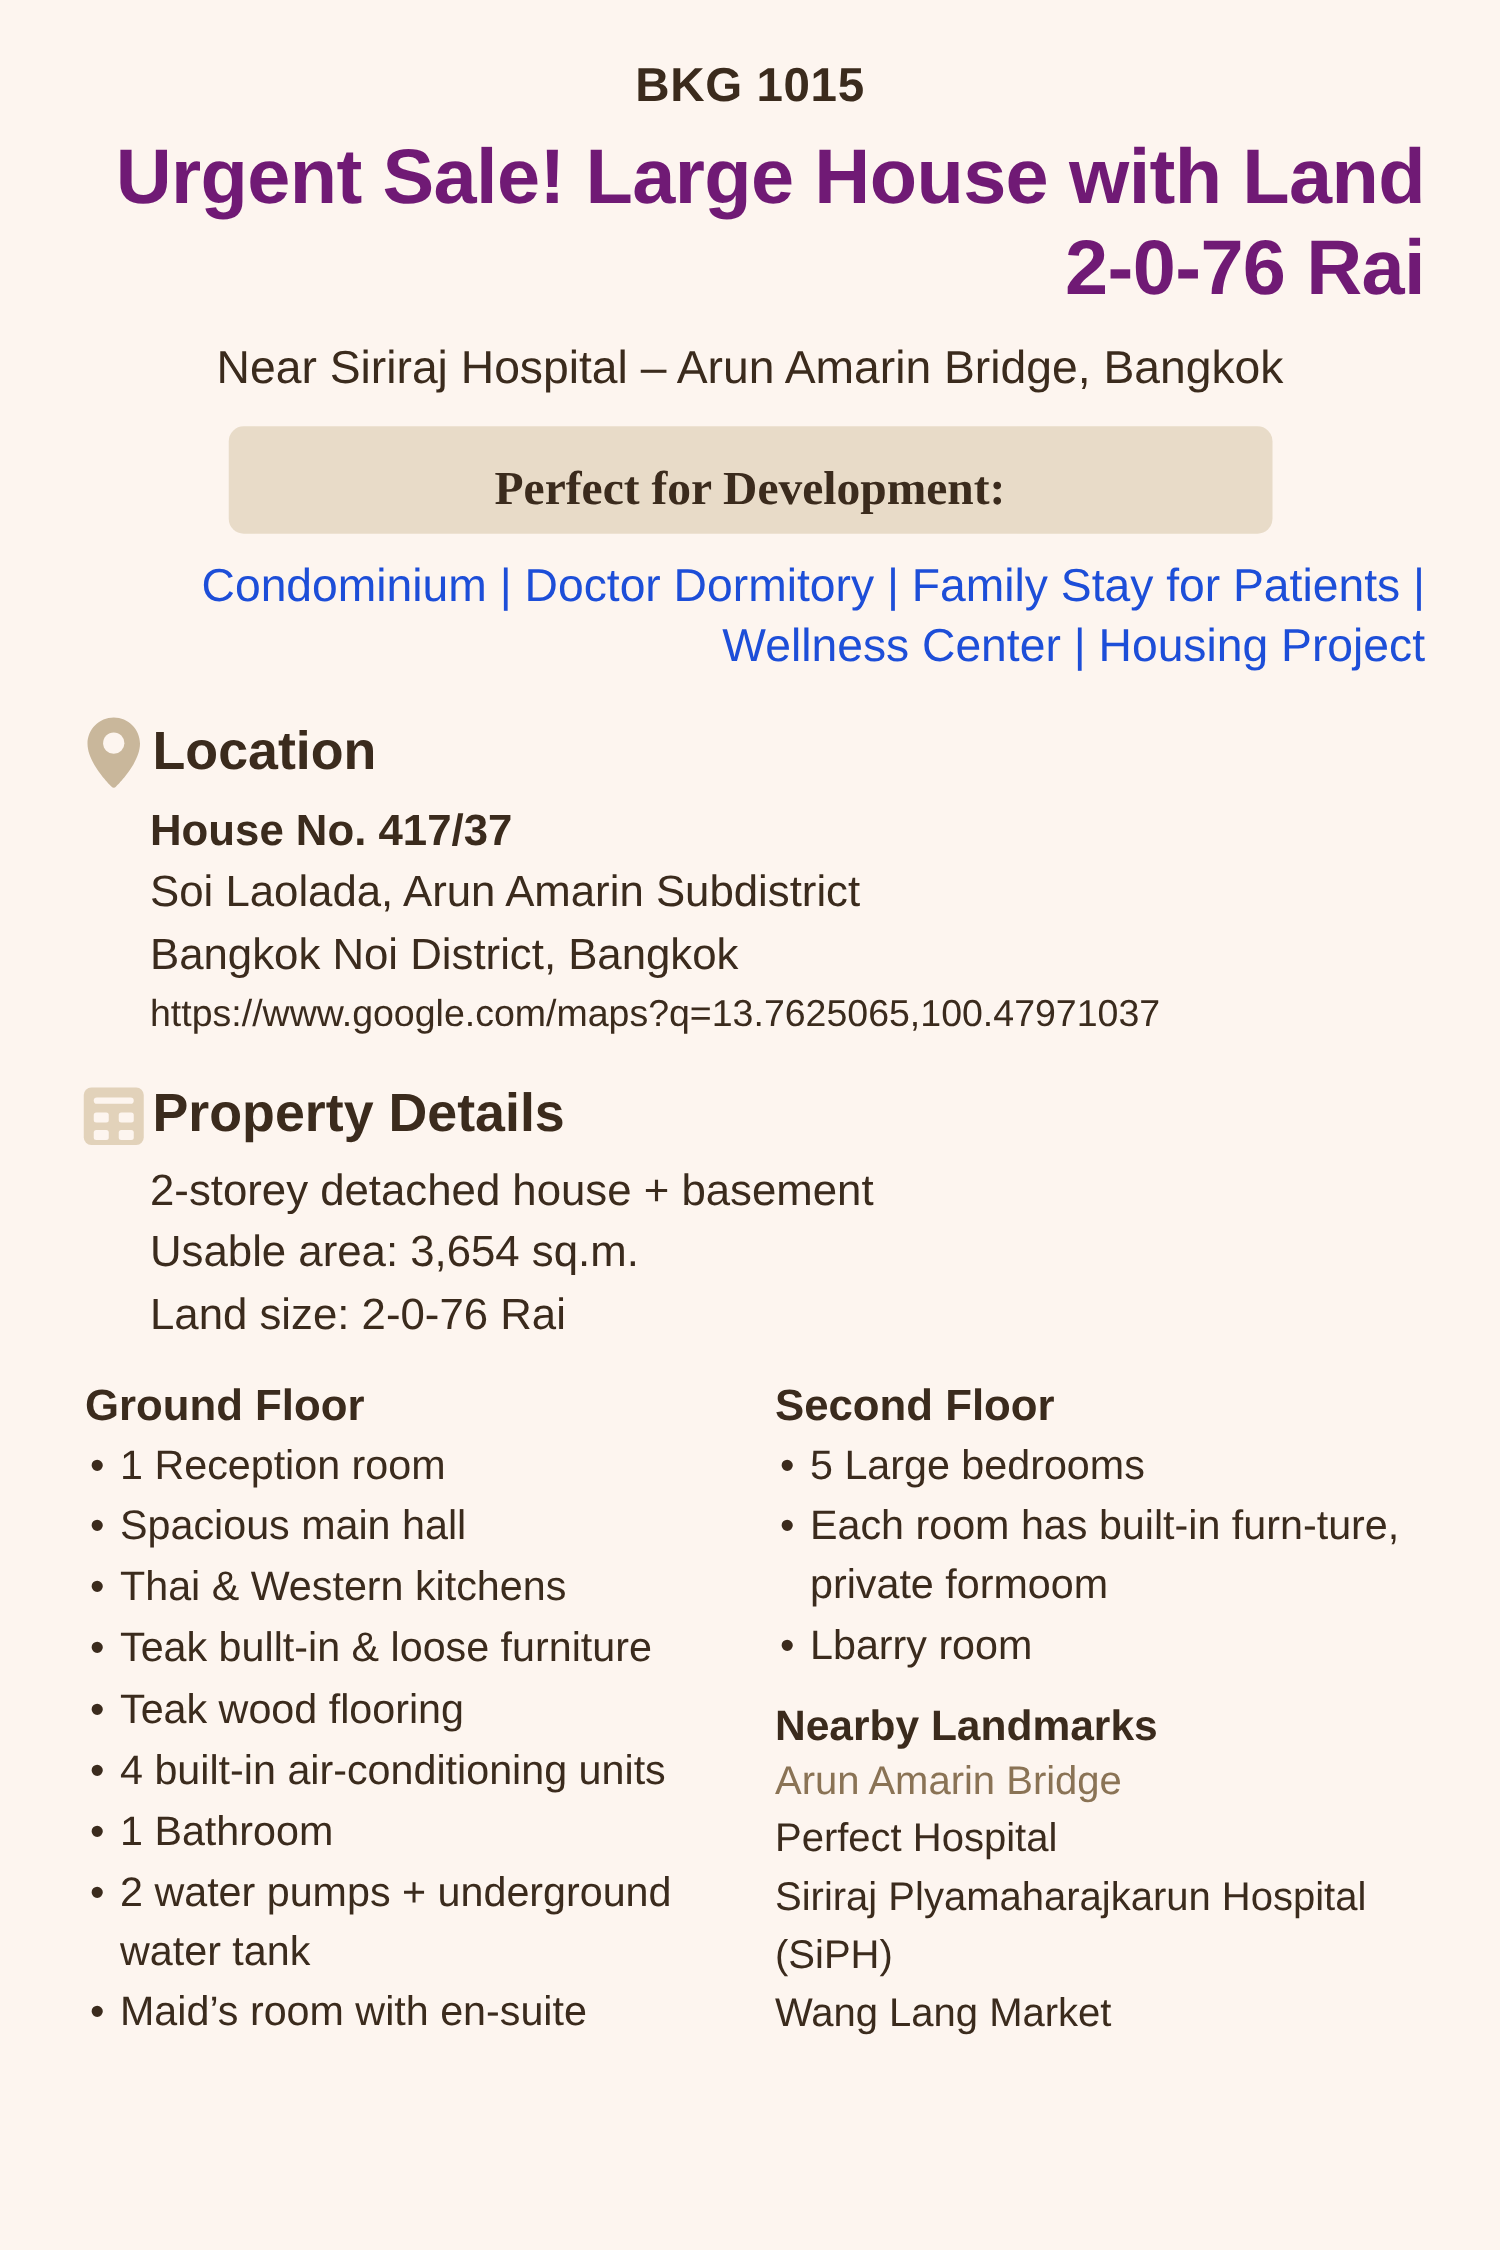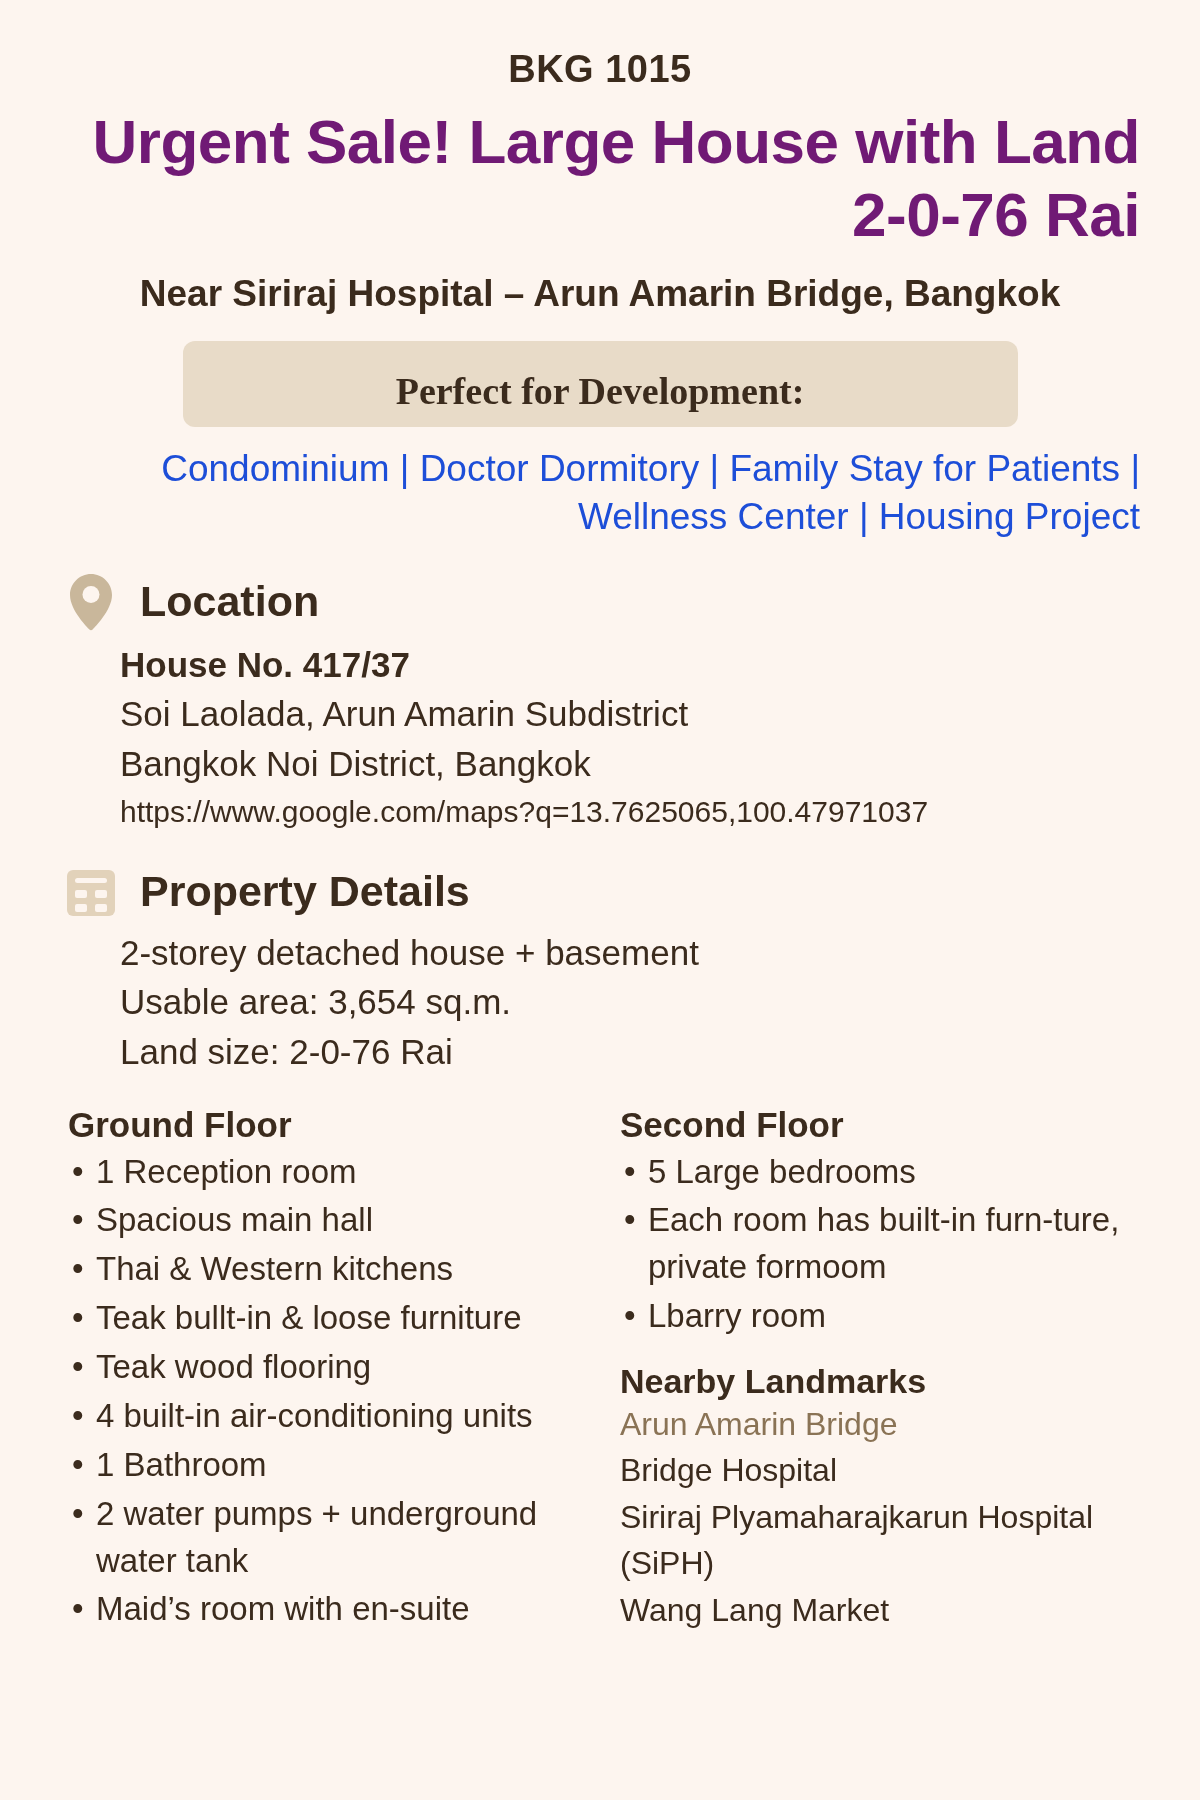--- a/index.html
+++ b/index.html
@@ -36,21 +36,21 @@
     font-weight: bold;
     color: #701a75;
     margin: 14px 0 0 0;
     letter-spacing: -0.5px;
   }
   .subheadline {
     text-align: center;
     font-size: 37px;
     color: #3b2b1d;
     margin: 22px 0 0 0;
-    font-weight: 700;
+    font-weight: 400;
   }
   .banner {
     margin: 26px auto 0 auto;
     width: 835px;
     background: #e8dbc8;
     border-radius: 12px;
     text-align: center;
     padding: 28px 0 14px 0;
     box-sizing: border-box;
     font-family: Liberation Serif, serif;
@@ -67,21 +67,20 @@
     color: #1d4ed8;
     margin: 18px 0 0 0;
   }
   .section {
     margin-top: 30px;
     position: relative;
   }
   .section-head {
     display: flex;
     align-items: center;
-    gap: 18px;
   }
   .section-title {
     font-size: 43px;
     font-weight: bold;
     color: #3b2b1d;
   }
   .icon-pin {
     width: 56px;
     height: 60px;
     display: block;
@@ -248,20 +247,20 @@
     <div class="col-right">
       <div class="col-title">Second Floor</div>
       <ul class="bullets">
         <li>5 Large bedrooms</li>
         <li>Each room has built-in furn-ture, private formoom</li>
         <li>Lbarry room</li>
       </ul>
 
       <div class="landmarks-title">Nearby Landmarks</div>
       <div class="landmark first">Arun Amarin Bridge</div>
-      <div class="landmark">Bridge Hospital</div>
+      <div class="landmark">Perfect Hospital</div>
       <div class="landmark">Siriraj Plyamaharajkarun Hospital (SiPH)</div>
       <div class="landmark">Wang Lang Market</div>
     </div>
 
   </div>
 
 </div>
 
 </body></html>

